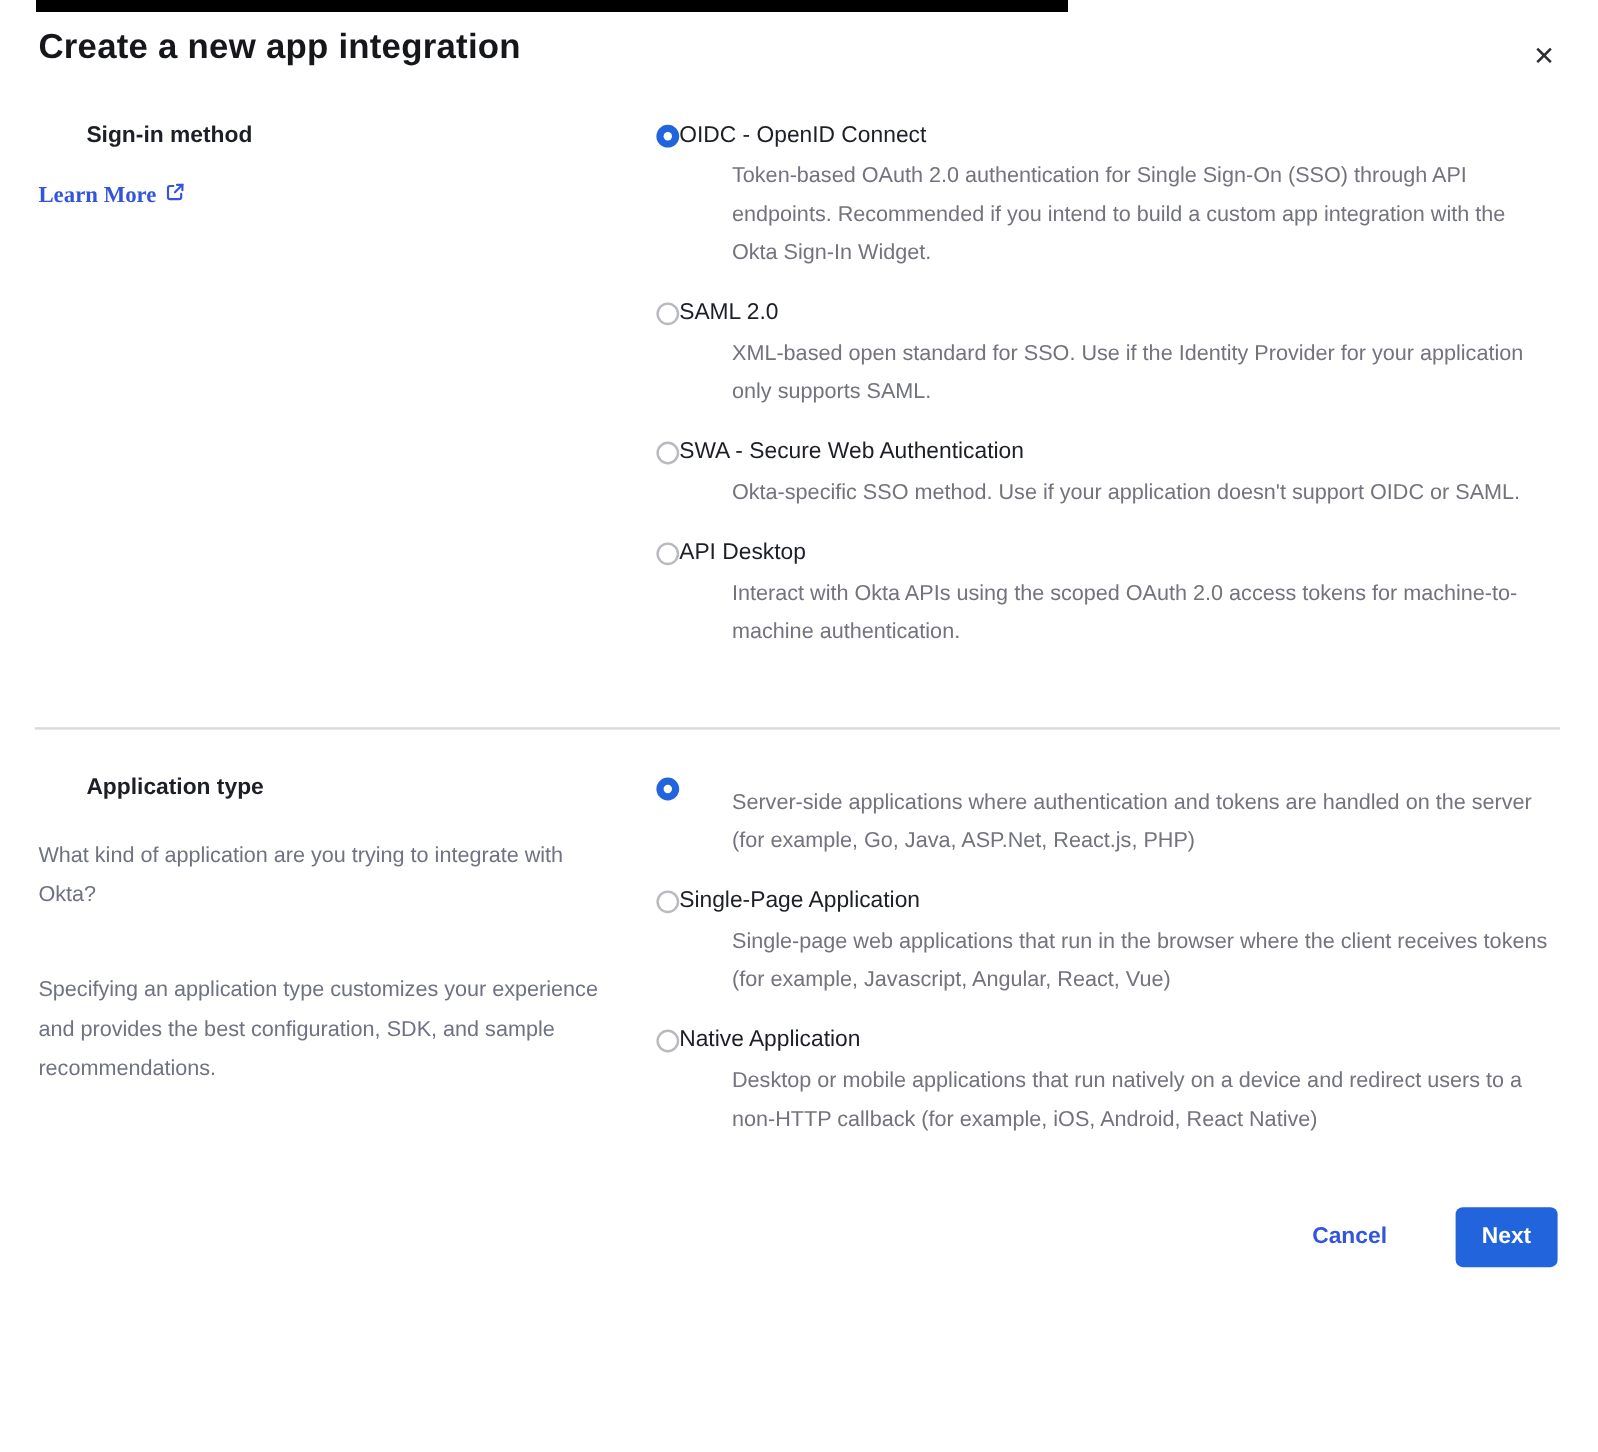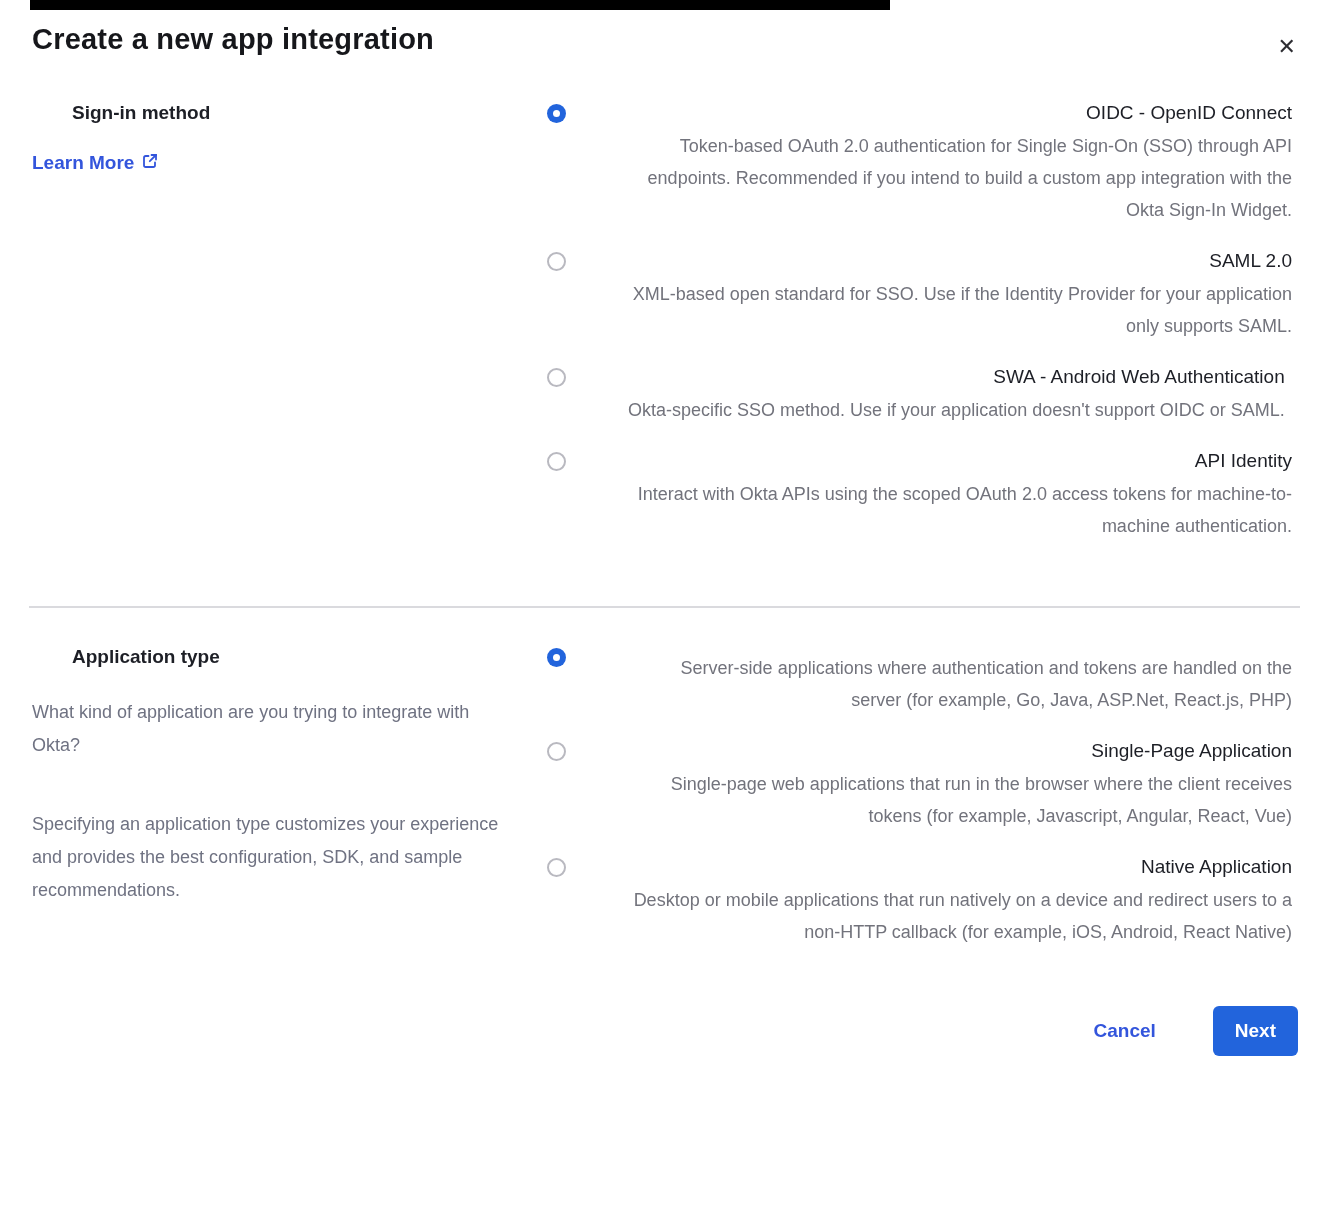--- a/index.html
+++ b/index.html
@@ -11,25 +11,25 @@
 
   .close-btn { position:absolute; top:36px; right:36px; font-size:22px; line-height:22px;
                color:#2e2e33; cursor:pointer; font-weight:400; }
 
   .dialog-title { padding-top:23px; font-size:29px; font-weight:bold; letter-spacing:.2px; color:#16171b; }
 
   .section { display:grid; grid-template-columns:515px 1fr; margin-top:46px; }
   .left-col { padding-right:40px; }
   .section-label { font-size:19px; font-weight:bold; color:#1d1f26; line-height:22px;margin-left:40px; }
   .learn-more { margin-top:28px; display:flex; align-items:center; gap:8px;
-                color:#3355dc; font-size:19px; font-weight:bold; cursor:pointer; width:max-content; }
+                color:#3355dc; font-size:19px; font-weight:bold; cursor:pointer; width:max-content;font-family:Liberation Serif, serif; }
   .left-para { margin-top:28px; font-size:18px; line-height:33px; color:#6f7282; max-width:482px; }
   .left-para + .left-para { margin-top:46px; }
 
-  .option-row { display:flex; gap:18px; margin-bottom:24px; max-width:745px;text-align:right; }
+  .option-row { display:flex; margin-bottom:24px; max-width:745px; }
   .option-row:last-child { margin-bottom:0; }
   .radio { width:19px; height:19px; border-radius:50%; border:2px solid #b9b9c0;
            background:#fff; flex:none; margin-top:2px; position:relative; cursor:pointer; }
   .radio.selected { border:none; background:#2264dc; }
   .radio.selected::after { content:""; position:absolute; top:6px; left:6px; width:7px; height:7px;
                            border-radius:50%; background:#fff; }
   .option-label { font-size:19px; line-height:22px; color:#1d1f26; cursor:pointer; }
   .option-desc { margin-top:6px; font-size:18px; line-height:32px; color:#72737c; max-width:716px;margin-left:44px; }
 
   .divider { border:none; border-top:2px solid #dadade; margin:64px 0 38px -3px; }
@@ -78,28 +78,28 @@
       <div class="option-row">
         <span class="radio"></span>
         <div>
           <div class="option-label">SAML 2.0</div>
           <div class="option-desc">XML-based open standard for SSO. Use if the Identity Provider for your application only supports SAML.</div>
         </div>
       </div>
       <div class="option-row">
         <span class="radio"></span>
         <div>
-          <div class="option-label">SWA - Android Web Authentication</div>
+          <div class="option-label">SWA - Secure Web Authentication</div>
           <div class="option-desc">Okta-specific SSO method. Use if your application doesn't support OIDC or SAML.</div>
         </div>
       </div>
       <div class="option-row">
         <span class="radio"></span>
         <div>
-          <div class="option-label">API Identity</div>
+          <div class="option-label">API Desktop</div>
           <div class="option-desc">Interact with Okta APIs using the scoped OAuth 2.0 access tokens for machine-to-machine authentication.</div>
         </div>
       </div>
     </div>
   </div>
 
   <hr class="divider">
 
   <div class="section" style="margin-top:0;">
     <div class="left-col">

